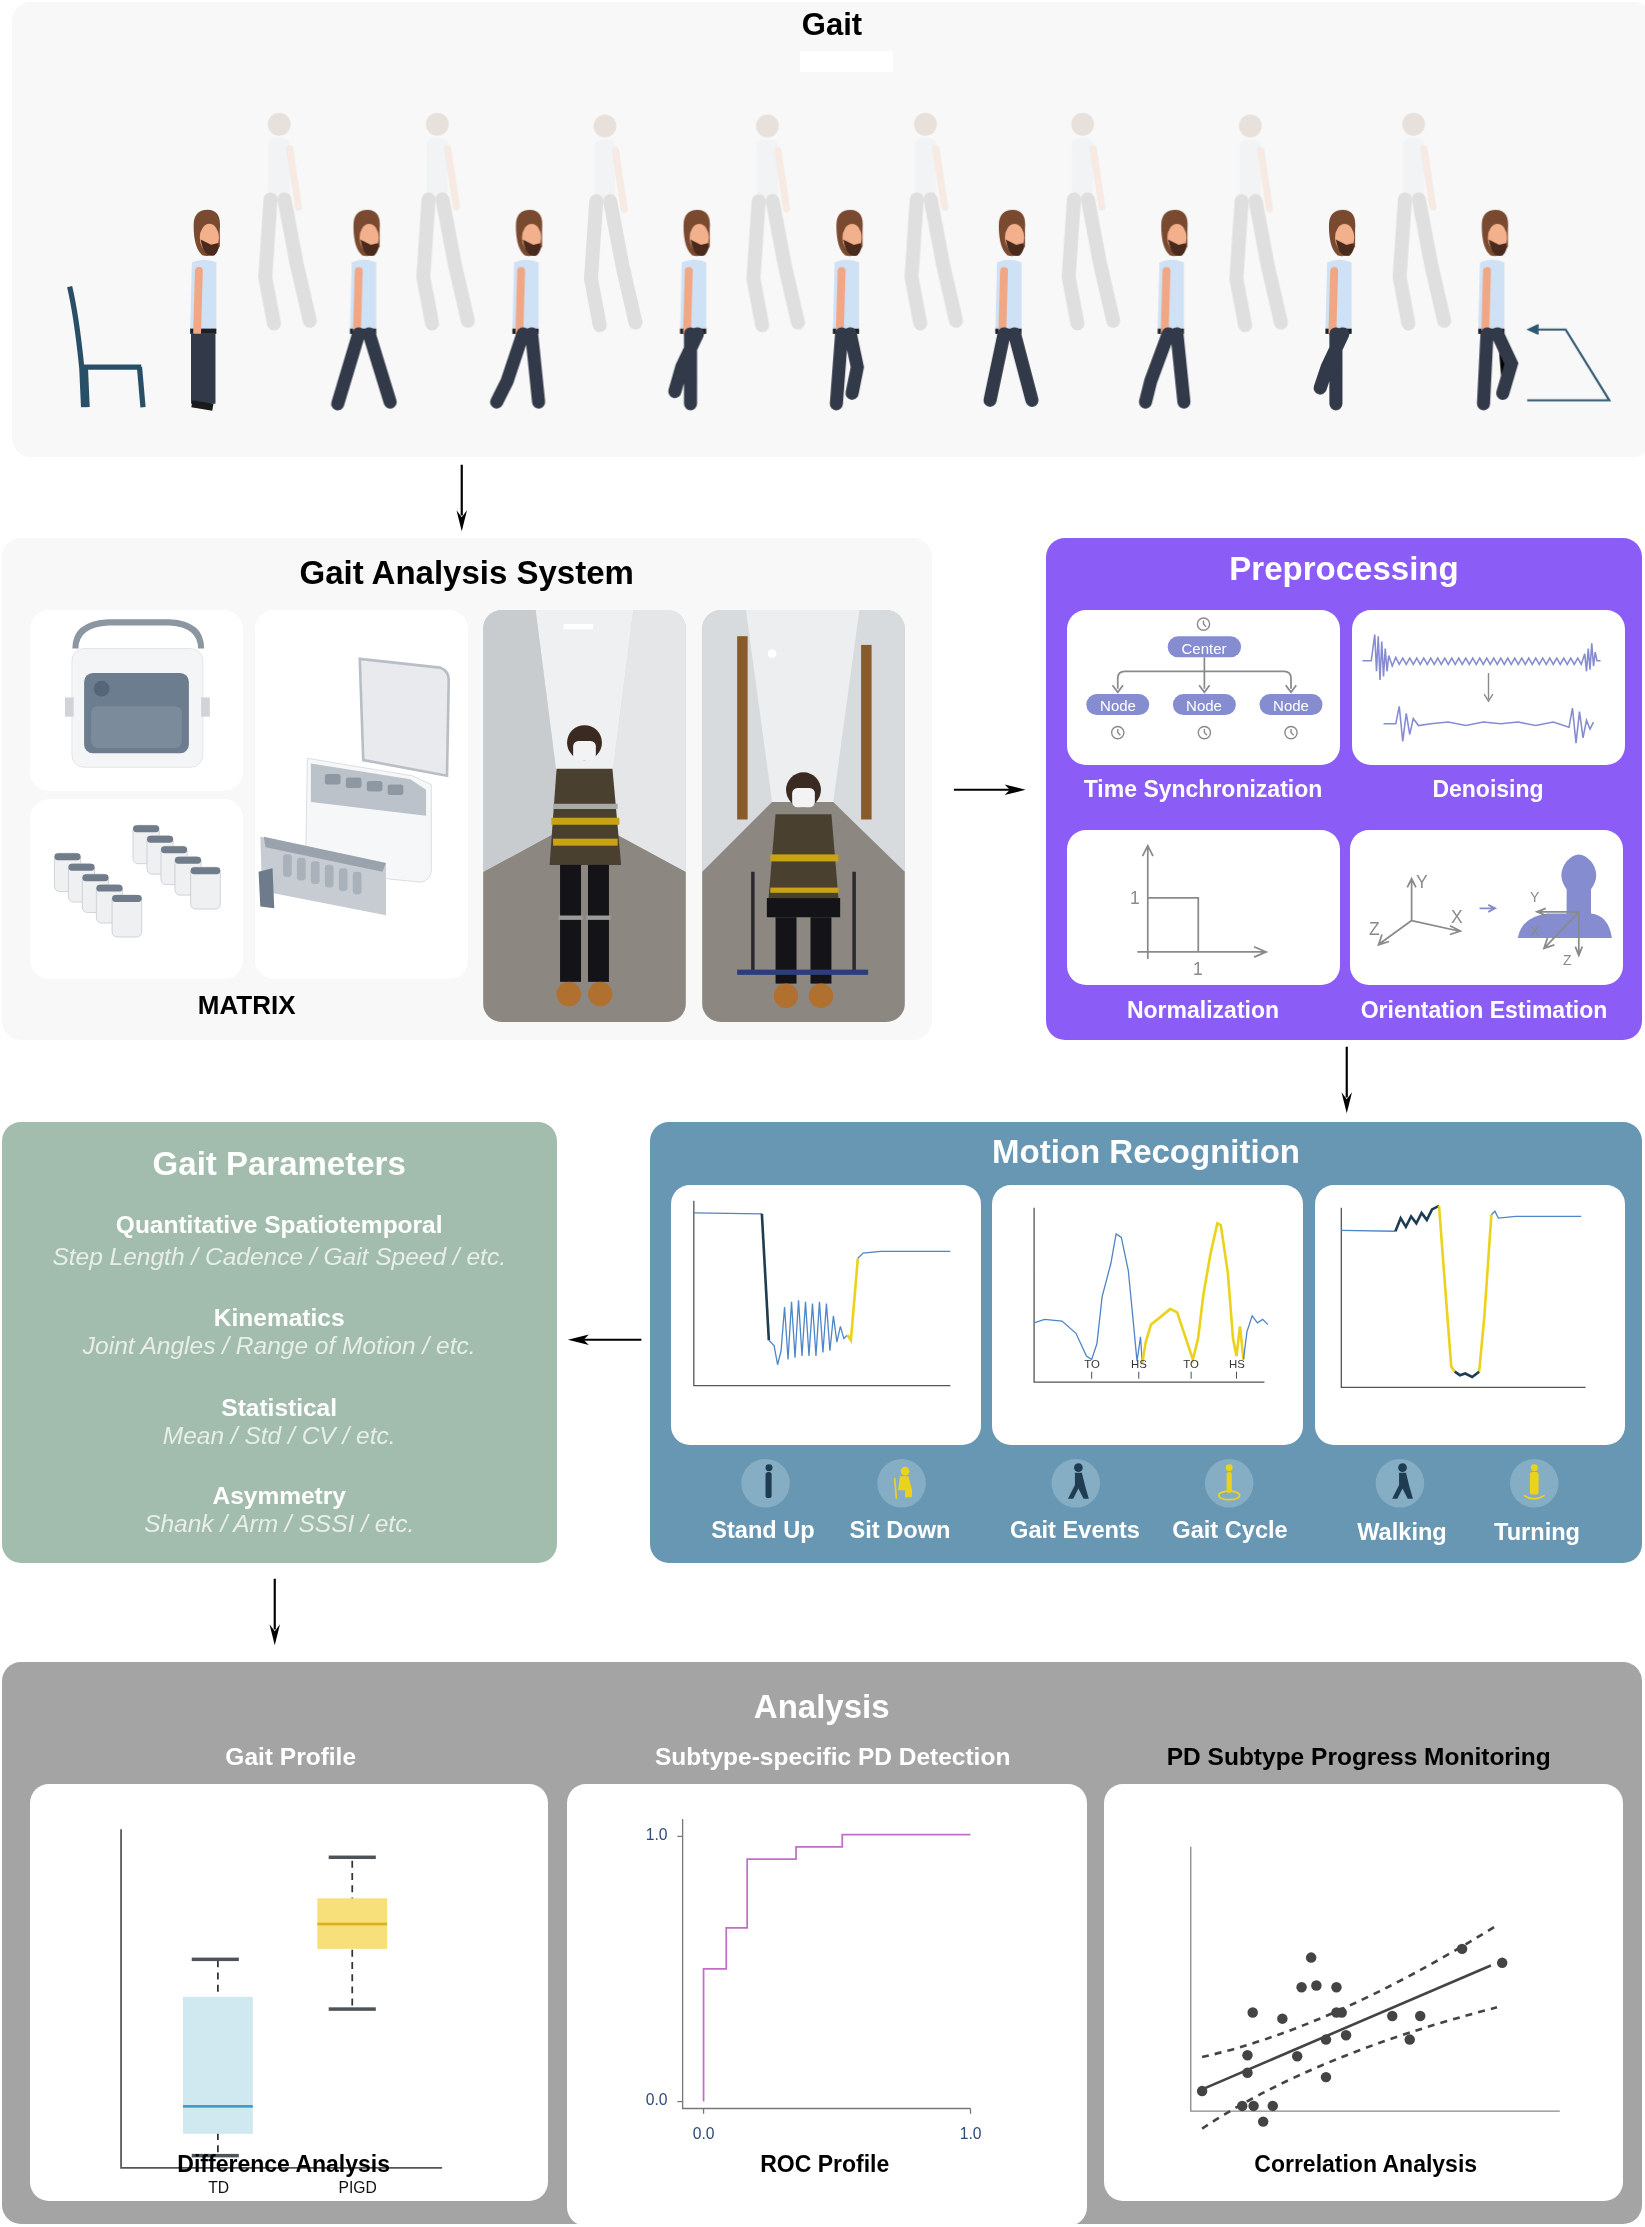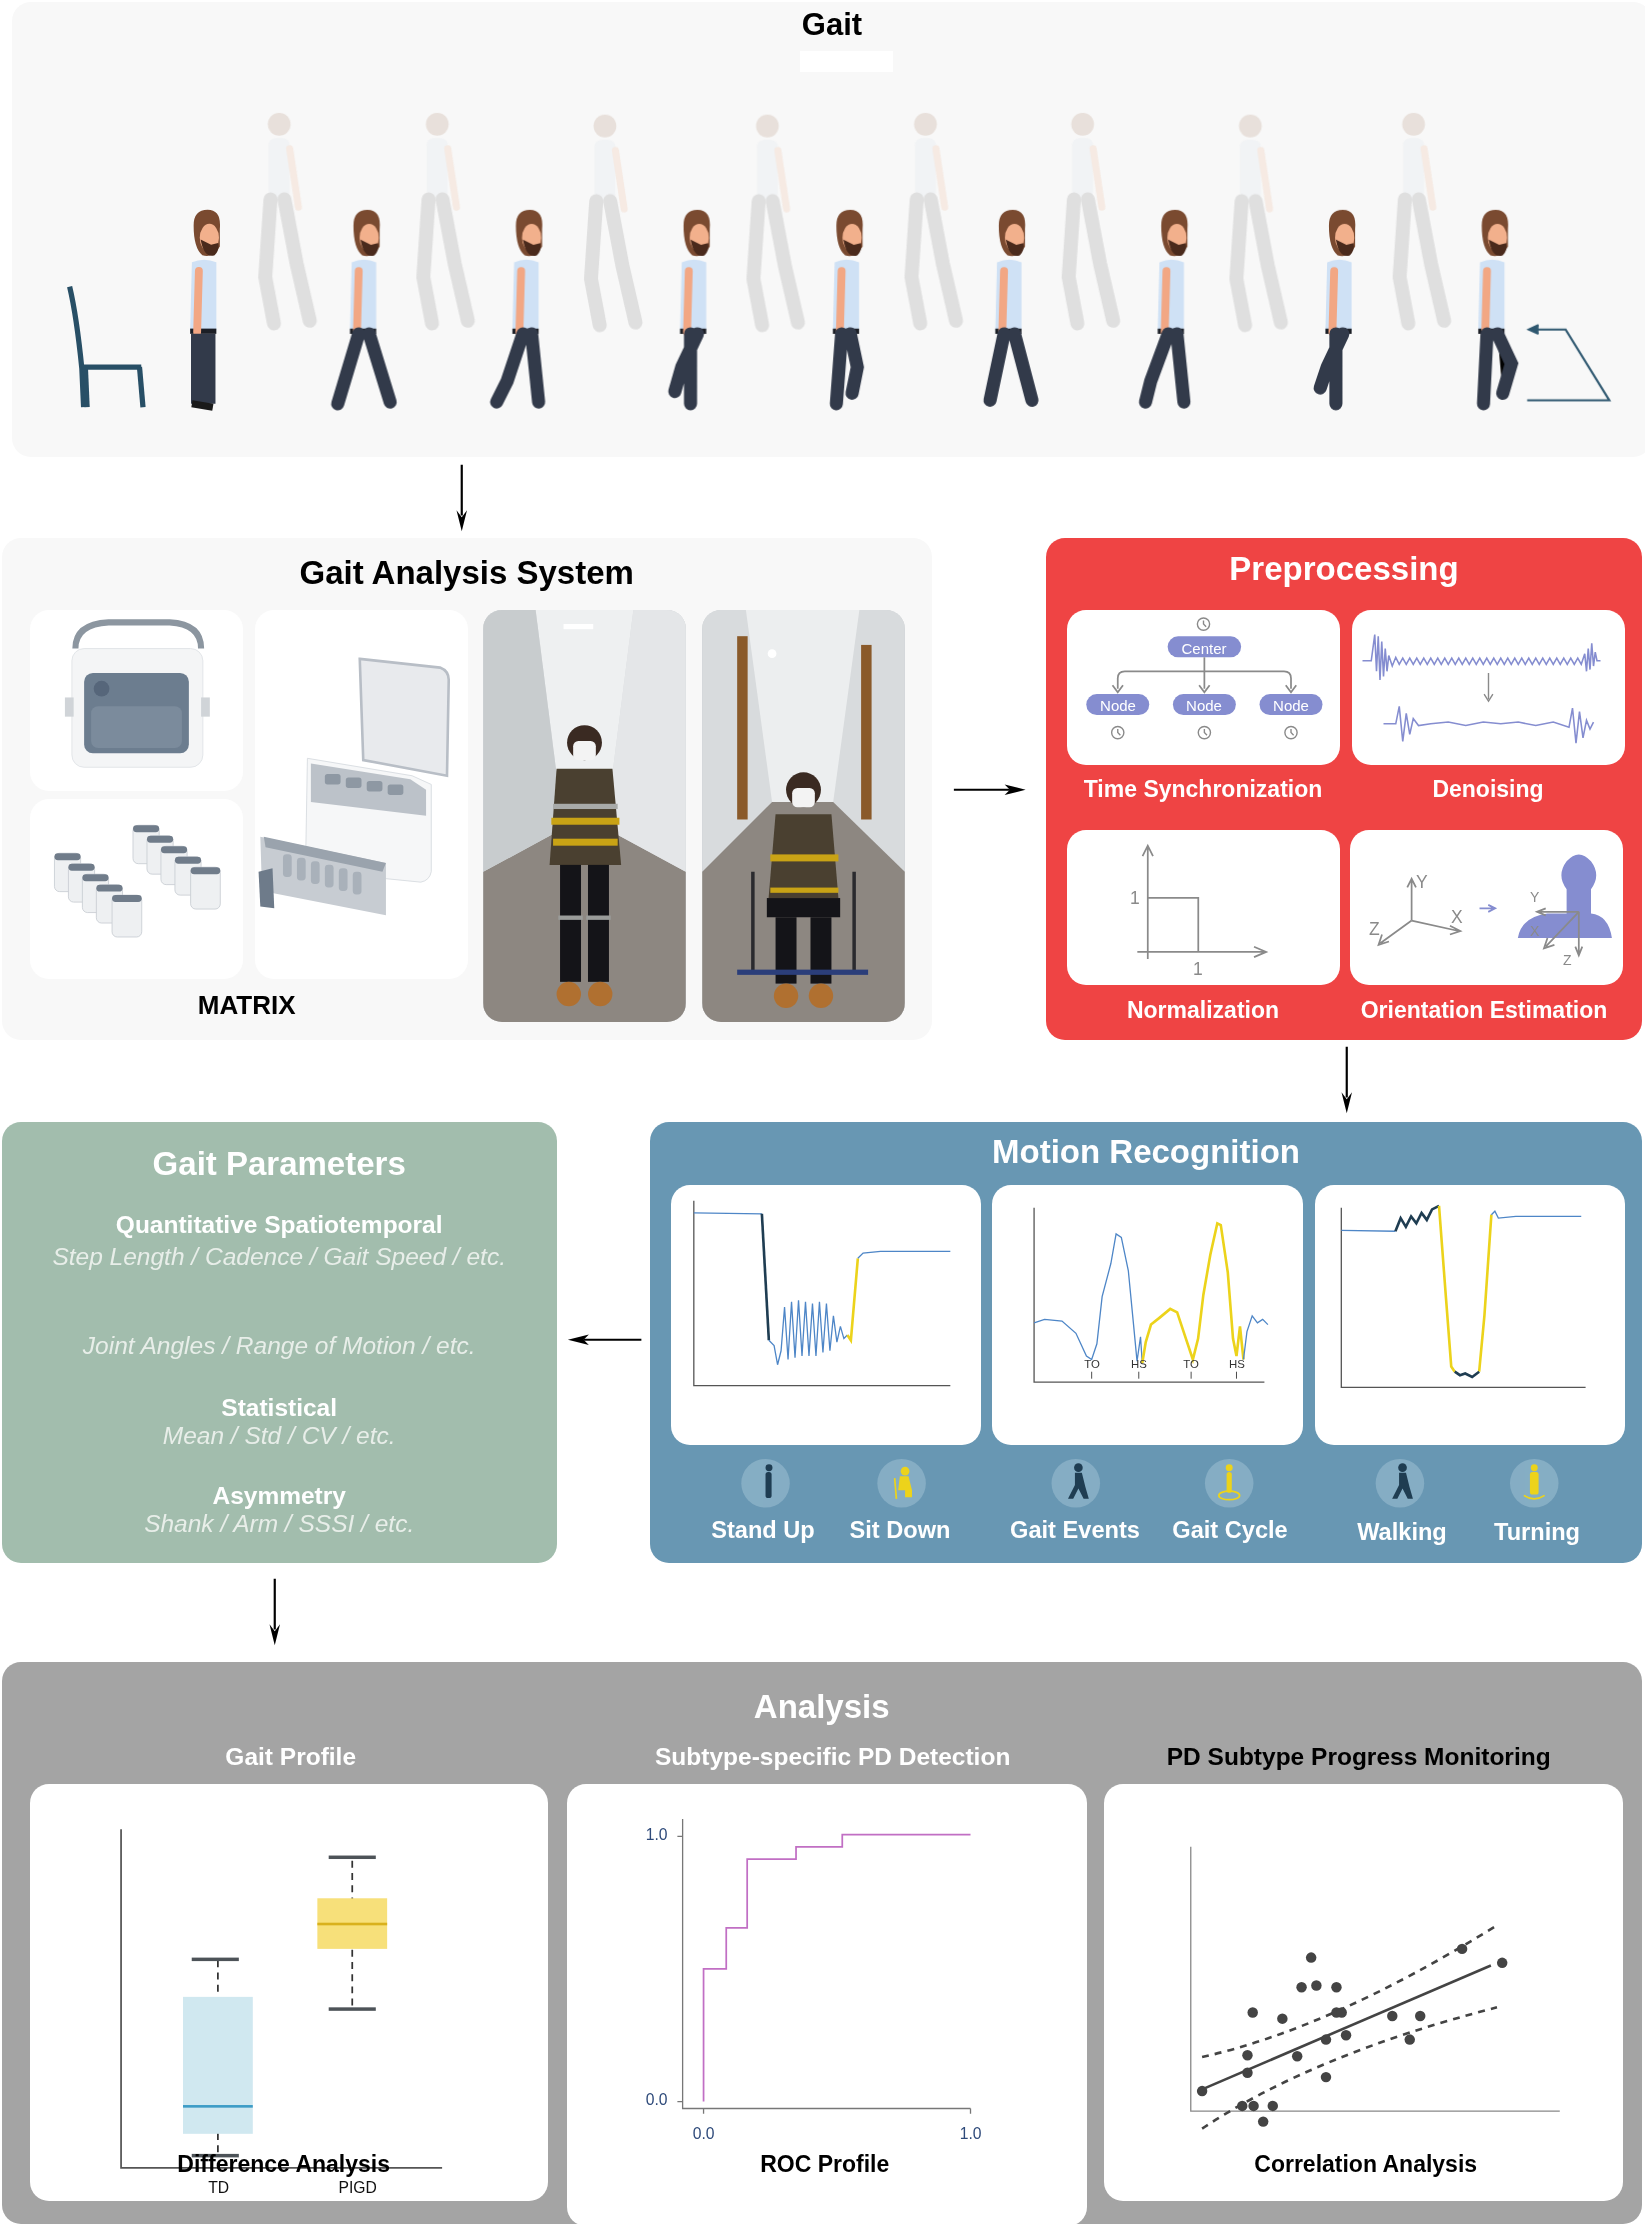--- a/index.html
+++ b/index.html
@@ -223,21 +223,21 @@
         <ellipse cx="136" cy="442" rx="14" ry="14" fill="#b07030"></ellipse>
     </svg>
   </div>
 </div>
 
 <svg width="79" height="17.5" style="left:952px;top:781px;" viewBox="0 0 90 20">
   <line x1="2" y1="10" x2="66" y2="10" class="arrow-line"></line>
   <path d="M60 4 L84 10 L60 16 L66 10 Z" fill="#000"></path>
 </svg>
 
-<div class="panel" style="left:1046px;top:538px;width:596px;height:502px;background:#ef4444;">
+<div class="panel" style="left:1046px;top:538px;width:596px;height:502px;background:#8b5cf6;">
   <div class="title" style="top:12.2px;font-size:33px;color:#fff;">Preprocessing</div>
 
   <div class="card" style="left:21px;top:72px;width:273px;height:155px;">
     <svg width="273" height="155" style="left:0;top:0;" viewBox="0 0 312 177">
       <g fill="none" stroke="#8a8a8a" stroke-width="1.6">
           <circle cx="156" cy="16" r="7"></circle>
           <path d="M156 12 L156 16 L159 19"></path>
         </g>
       <rect x="115" y="30" width="84" height="24" rx="12" fill="#858dd0"></rect>
       <path d="M157 54 L157 90 M58 78 Q58 70 66 70 L248 70 Q256 70 256 78 L256 90 M58 78 L58 90" stroke="#8a8a8a" stroke-width="2" fill="none"></path>
@@ -395,20 +395,21 @@
 
 <svg width="79" height="17.5" style="left:566px;top:1331px;" viewBox="0 0 90 20">
   <line x1="20" y1="10" x2="86" y2="10" class="arrow-line"></line>
   <path d="M26 4 L2 10 L26 16 L20 10 Z" fill="#000"></path>
 </svg>
 
 <div class="panel" style="left:1.7px;top:1122px;width:555px;height:441px;background:#a2bdad;">
   <div class="title" style="top:23px;font-size:33px;color:#fff;">Gait Parameters</div>
   <div class="title" style="top:89px;font-size:24.5px;color:#fff;">Quantitative Spatiotemporal</div>
   <div class="title" style="top:121px;font-size:24.5px;color:#e8eee9;font-weight:normal;font-style:italic;">Step Length / Cadence / Gait Speed / etc.</div>
+  <div class="title" style="top:182px;font-size:24.5px;color:#fff;">Kinematics</div>
   <div class="title" style="top:210px;font-size:24.5px;color:#e8eee9;font-weight:normal;font-style:italic;">Joint Angles / Range of Motion / etc.</div>
   <div class="title" style="top:272px;font-size:24.5px;color:#fff;">Statistical</div>
   <div class="title" style="top:300px;font-size:24.5px;color:#e8eee9;font-weight:normal;font-style:italic;">Mean / Std / CV / etc.</div>
   <div class="title" style="top:360px;font-size:24.5px;color:#fff;">Asymmetry</div>
   <div class="title" style="top:388px;font-size:24.5px;color:#e8eee9;font-weight:normal;font-style:italic;">Shank / Arm / SSSI / etc.</div>
 </div>
 
 <svg width="17.5" height="70" style="left:266px;top:1577px;" viewBox="0 0 20 80">
   <line x1="10" y1="2" x2="10" y2="60" class="arrow-line"></line>
   <path d="M4 54 L10 78 L16 54 L10 62 Z" fill="#000"></path>

